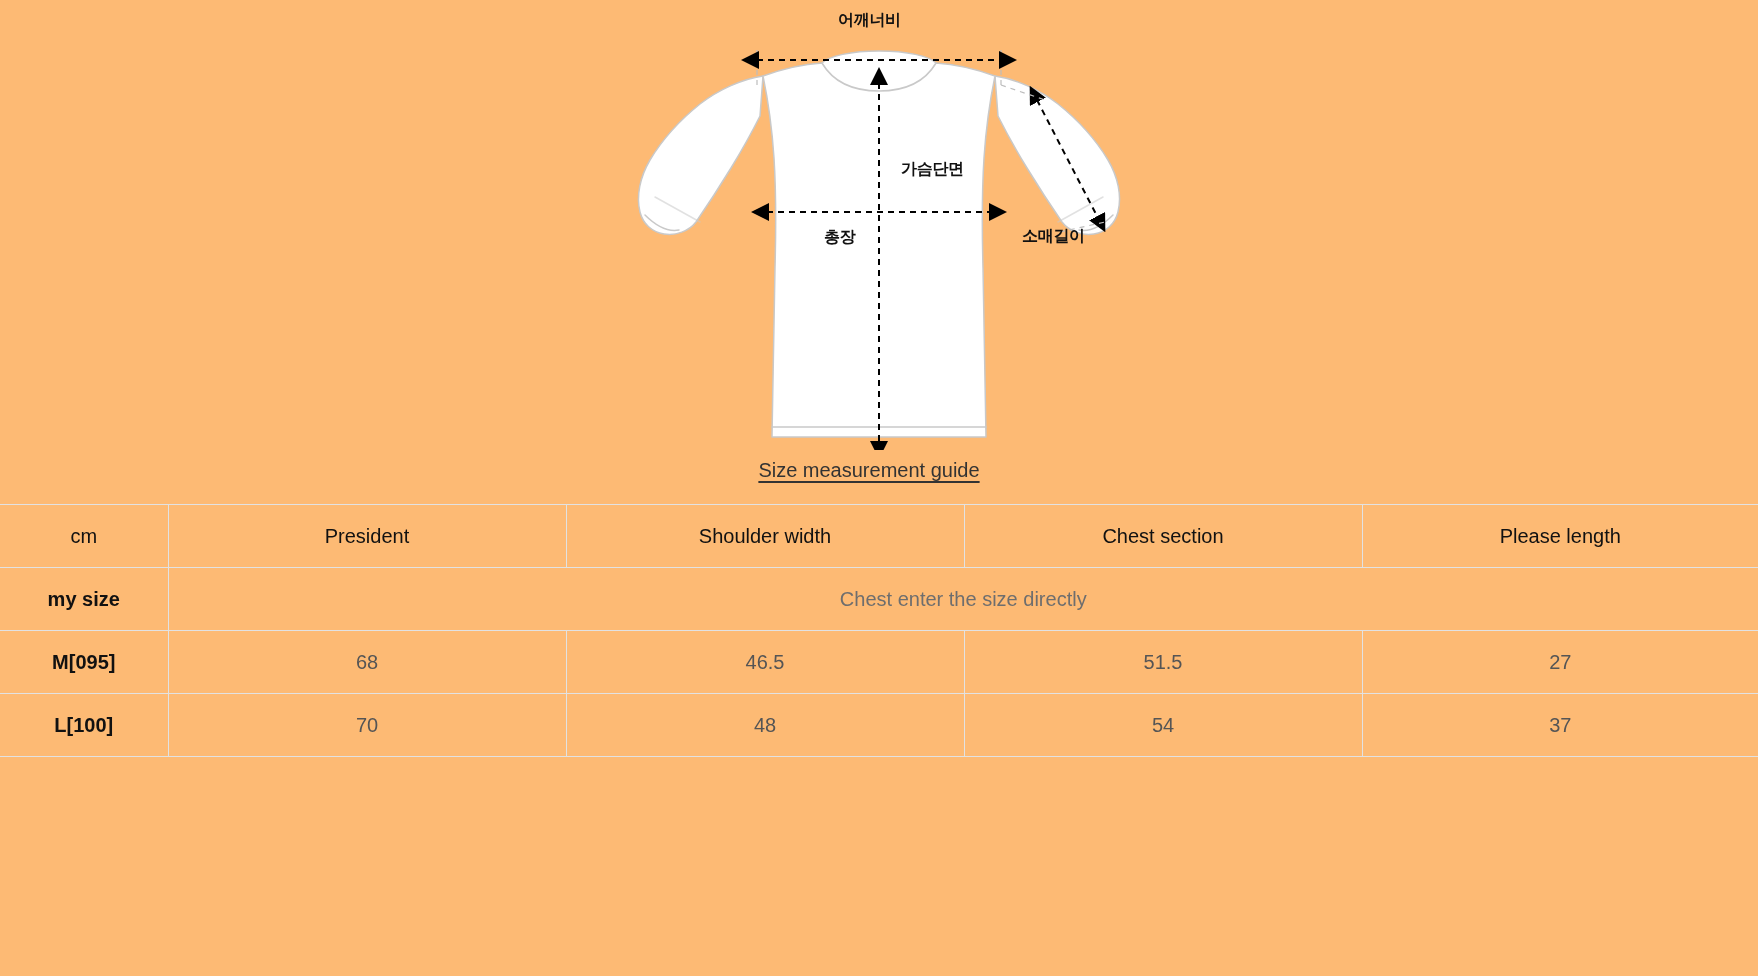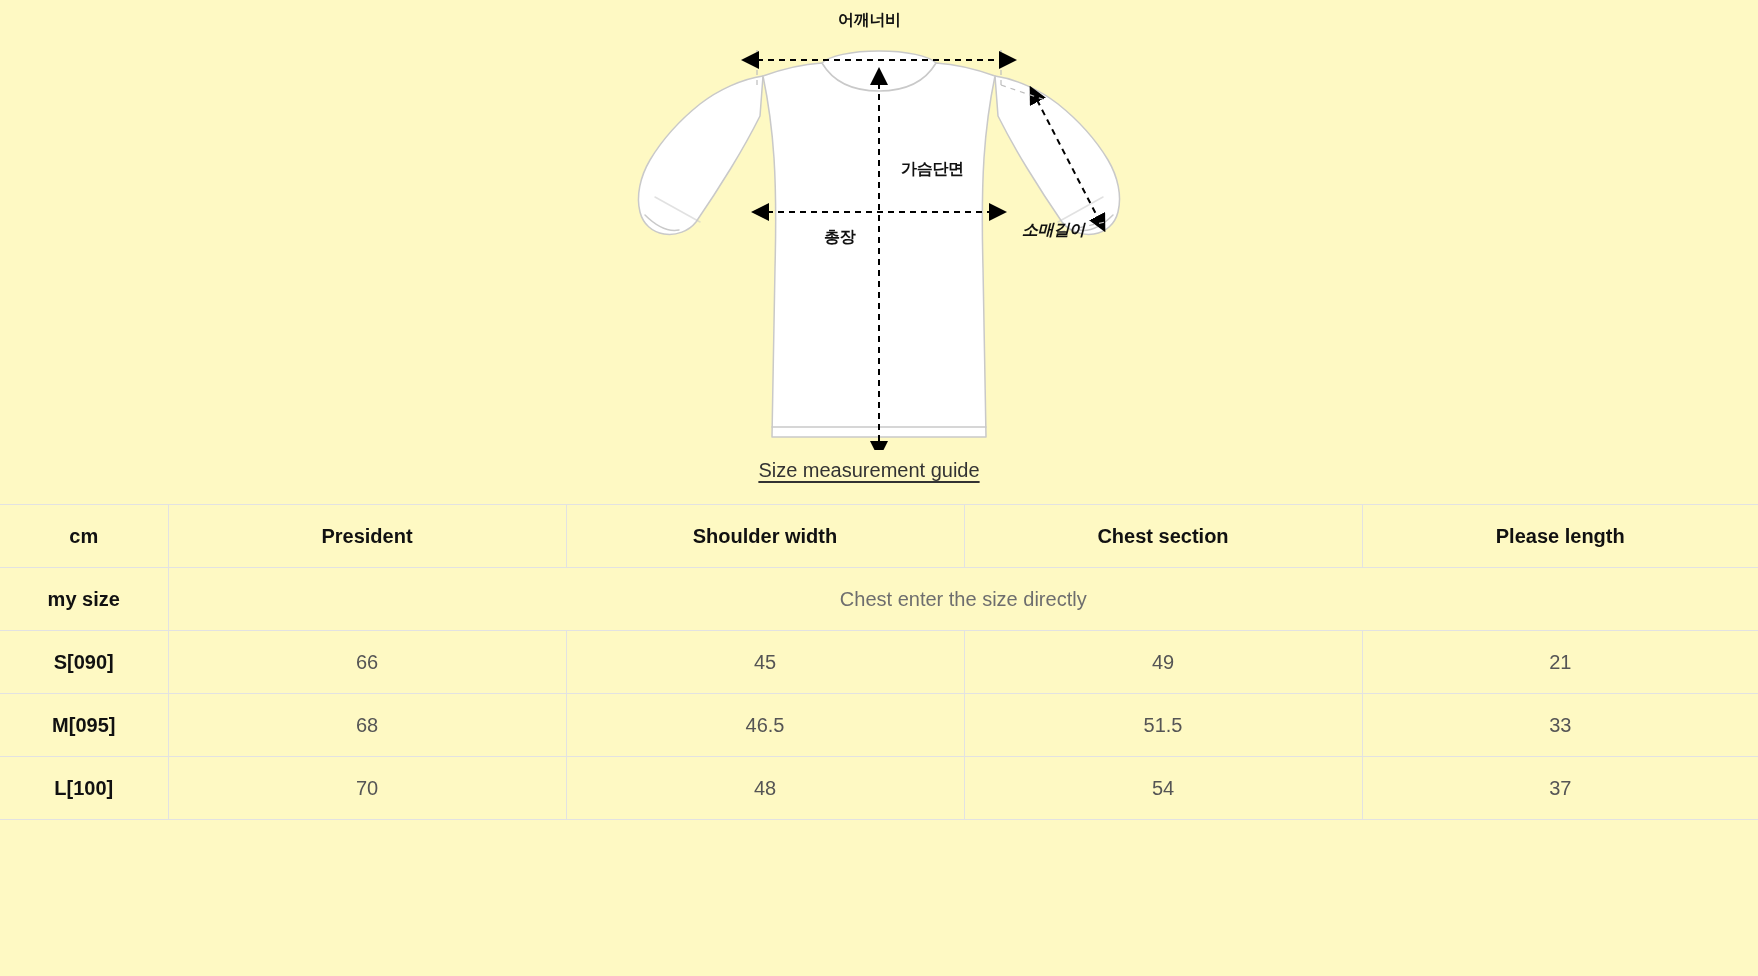--- a/index.html
+++ b/index.html
@@ -11,21 +11,21 @@
     width: 1758px;
     height: 976px;
     font-family: "Liberation Sans", sans-serif;
     color: #111111;
     overflow: hidden;
   }
   .page {
     position: relative;
     width: 1758px;
     height: 976px;
-    background: #fef9c3;
+    background: #fdba74;
   }
 
   
   .diagram-wrap {
     position: relative;
     width: 1758px;
     height: 450px;
   }
   .diagram-svg {
     position: absolute;
@@ -36,21 +36,21 @@
     position: absolute;
     font-size: 16px;
     font-weight: bold;
     color: #111;
     white-space: nowrap;
     letter-spacing: -0.3px;
   }
   #lbl-shoulder { left: 838px; top: 10px; }
   #lbl-chest    { left: 901px; top: 159px; }
   #lbl-length   { left: 824px; top: 227px; }
-  #lbl-sleeve   { left: 1022px; top: 220px; font-style: italic; }
+  #lbl-sleeve   { left: 1022px; top: 226px; }
 
   
   .links-row {
     display: flex;
     justify-content: center;
     align-items: baseline;
     gap: 18px;
     margin-top: 9px;
     margin-bottom: 22px;
     padding-right: 20px;
@@ -84,21 +84,21 @@
     padding: 0;
   }
   .size-table tr > *:first-child {
     border-left: none;
   }
   .size-table tr > *:last-child {
     border-right: none;
   }
   .size-table thead tr th {
     border-top: 1px solid #e2e2e2;
-    font-weight: bold;
+    font-weight: normal;
     color: #111111;
     font-size: 20px;
   }
   .row-head {
     font-weight: bold;
     color: #111111;
     font-size: 20px;
   }
   .cell-val {
     color: #555555;
@@ -252,34 +252,27 @@
         <th>Chest section</th>
         <th>Please length</th>
       </tr>
     </thead>
     <tbody>
       <tr>
         <td class="row-head">my size</td>
         <td class="mysize-cell" colspan="4">Chest enter the size directly</td>
       </tr>
 
-      <tr>
-        <td class="row-head">S[090]</td>
-        <td class="cell-val">66</td>
-        <td class="cell-val">45</td>
-        <td class="cell-val">49</td>
-        <td class="cell-val">21</td>
-      </tr>
 
       <tr>
         <td class="row-head">M[095]</td>
         <td class="cell-val">68</td>
         <td class="cell-val">46.5</td>
         <td class="cell-val">51.5</td>
-        <td class="cell-val">33</td>
+        <td class="cell-val">27</td>
       </tr>
 
       <tr>
         <td class="row-head">L[100]</td>
         <td class="cell-val">70</td>
         <td class="cell-val">48</td>
         <td class="cell-val">54</td>
         <td class="cell-val">37</td>
       </tr>
 

